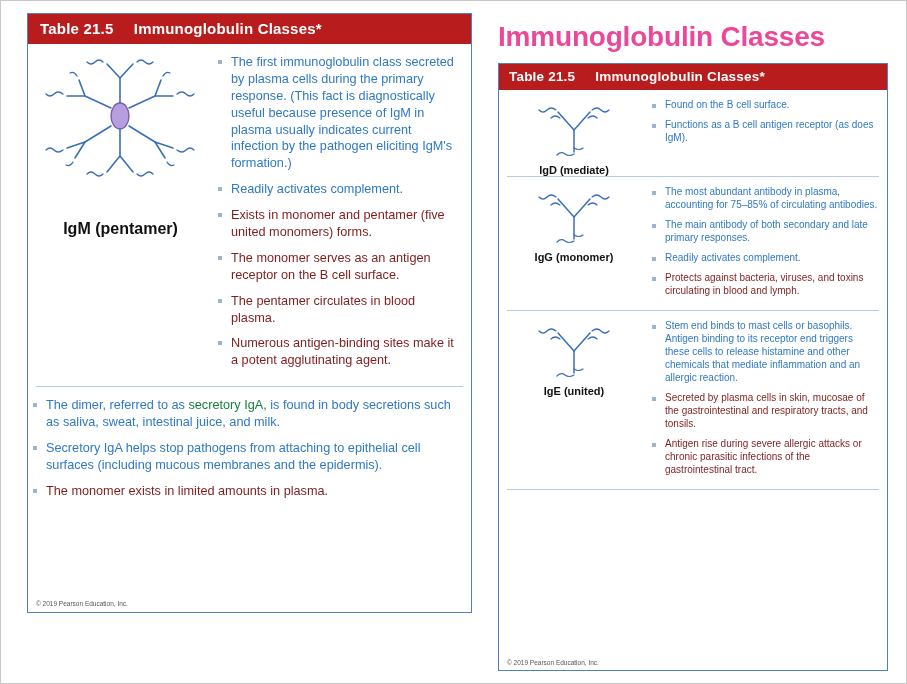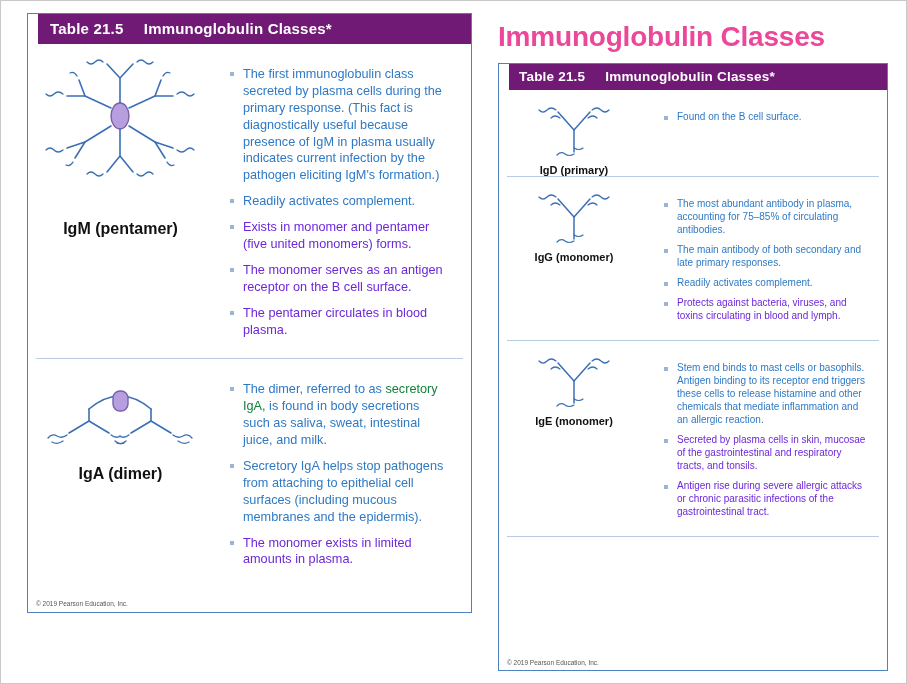--- a/index.html
+++ b/index.html
@@ -28,27 +28,26 @@
     position: absolute;
     left: 26px;
     top: 12px;
     width: 445px;
     height: 600px;
     box-sizing: border-box;
     border: 1px solid #4f81bd;
     background: #ffffff;
   }
   .table-header {
-    background: #701a75;
+    background: #b91c1c;
     color: #ffffff;
     font-weight: bold;
     font-size: 15px;
     padding: 6px 10px 7px 12px;
     letter-spacing: 0.2px;
-    margin-left: 10px;
   }
   .table-header .tnum {
     margin-right: 16px;
   }
   .left-body {
     position: relative;
   }
   .row {
     display: flex;
     align-items: flex-start;
@@ -68,21 +67,21 @@
     font-weight: bold;
     color: #111111;
     margin-top: 4px;
   }
   .text-cell {
     flex: 1 1 auto;
     padding: 10px 10px 8px 4px;
   }
   ul.bullets {
     list-style: none;
-    margin: 12px;
+    margin: 0;
     padding: 0;
   }
   ul.bullets li {
     position: relative;
     padding-left: 14px;
     margin-bottom: 9px;
     font-size: 12.7px;
     line-height: 1.33;
   }
   ul.bullets li::before {
@@ -91,21 +90,21 @@
     left: 1px;
     top: 6px;
     width: 4px;
     height: 4px;
     background: #9ab4d4;
   }
   li.blue {
     color: #2f79c4;
   }
   li.dark {
-    color: #6d28d9;
+    color: #7f1d1d;
   }
   li .bold-blue {
     font-weight: normal;
     color: #15803d;
   }
   .credit {
     position: absolute;
     left: 8px;
     bottom: 5px;
     font-size: 6.5px;
@@ -220,51 +219,28 @@
           </svg>
           <div class="fig-caption">IgM (pentamer)</div>
         </div>
         <div class="text-cell">
           <ul class="bullets">
             <li class="blue">The first immunoglobulin class secreted by plasma cells during the primary response. (This fact is diagnostically useful because presence of IgM in plasma usually indicates current infection by the pathogen eliciting IgM's formation.)</li>
             <li class="blue">Readily activates complement.</li>
             <li class="dark">Exists in monomer and pentamer (five united monomers) forms.</li>
             <li class="dark">The monomer serves as an antigen receptor on the B cell surface.</li>
             <li class="dark">The pentamer circulates in blood plasma.</li>
+            <li class="dark">Numerous antigen-binding sites make it a potent agglutinating agent.</li>
           </ul>
         </div>
       </div>
 
       <div class="row-divider"></div>
 
       <div class="row">
-        <div class="fig-cell">
-          <svg class="mol" width="175" height="90" viewBox="0 0 175 90">
-            <g stroke="#3a6fb5" stroke-width="1.6" fill="none" stroke-linecap="round">
-
-              <path d="M56 38 q31 -26 62 0" stroke="#3a6fb5" stroke-width="1.6"></path>
-              <rect x="80" y="20" width="15" height="20" rx="7" fill="#b79ede" stroke="#7a5fae" stroke-width="1.4"></rect>
-
-              <path d="M56 38 L56 50 M118 38 L118 50"></path>
-              <path d="M56 50 L36 62 M56 50 L76 62"></path>
-              <path d="M118 50 L98 62 M118 50 L138 62"></path>
-              <g stroke-width="1.3">
-                <path d="M34 64 q-5 4 -10 1 q-5 -3 -9 2"></path>
-                <path d="M78 64 q5 4 10 1"></path>
-                <path d="M96 64 q-5 4 -10 1"></path>
-                <path d="M140 64 q5 4 10 1 q5 -3 9 2"></path>
-                <path d="M30 70 q-6 4 -11 1"></path>
-                <path d="M145 70 q6 4 11 1"></path>
-                <path d="M82 70 q4 4 9 2"></path>
-                <path d="M93 70 q-4 4 -9 2"></path>
-              </g>
-            </g>
-          </svg>
-          <div class="fig-caption">IgA (dimer)</div>
-        </div>
         <div class="text-cell">
           <ul class="bullets">
             <li class="blue">The dimer, referred to as <span class="bold-blue">secretory IgA,</span> is found in body secretions such as saliva, sweat, intestinal juice, and milk.</li>
             <li class="blue">Secretory IgA helps stop pathogens from attaching to epithelial cell surfaces (including mucous membranes and the epidermis).</li>
             <li class="dark">The monomer exists in limited amounts in plasma.</li>
           </ul>
         </div>
       </div>
 
     </div>
@@ -290,25 +266,26 @@
             <g stroke-width="1.2">
               <path d="M42 12 q-5 -4 -9 0 q-4 4 -8 0"></path>
               <path d="M78 12 q5 -4 9 0 q4 4 8 0"></path>
               <path d="M46 20 q-5 -4 -9 0"></path>
               <path d="M74 20 q5 -4 9 0"></path>
               <path d="M60 56 q-5 3 -9 0 q-4 -3 -8 1"></path>
               <path d="M60 50 q5 3 9 0"></path>
             </g>
           </g>
         </svg>
-        <div class="fig-caption">IgD (primary)</div>
+        <div class="fig-caption">IgD (mediate)</div>
       </div>
       <div class="text-cell">
         <ul class="bullets">
           <li class="blue">Found on the B cell surface.</li>
+          <li class="blue">Functions as a B cell antigen receptor (as does IgM).</li>
         </ul>
       </div>
     </div>
 
     <div class="row-divider"></div>
 
     <div class="row">
       <div class="fig-cell">
         <svg class="mol" width="120" height="62" viewBox="0 0 120 62">
           <g stroke="#3a6fb5" stroke-width="1.5" fill="none" stroke-linecap="round">
@@ -347,21 +324,21 @@
             <g stroke-width="1.2">
               <path d="M42 12 q-5 -4 -9 0 q-4 4 -8 0"></path>
               <path d="M78 12 q5 -4 9 0 q4 4 8 0"></path>
               <path d="M46 20 q-5 -4 -9 0"></path>
               <path d="M74 20 q5 -4 9 0"></path>
               <path d="M60 56 q-5 3 -9 0 q-4 -3 -8 1"></path>
               <path d="M60 50 q5 3 9 0"></path>
             </g>
           </g>
         </svg>
-        <div class="fig-caption">IgE (monomer)</div>
+        <div class="fig-caption">IgE (united)</div>
       </div>
       <div class="text-cell">
         <ul class="bullets">
           <li class="blue">Stem end binds to mast cells or basophils. Antigen binding to its receptor end triggers these cells to release histamine and other chemicals that mediate inflammation and an allergic reaction.</li>
           <li class="dark">Secreted by plasma cells in skin, mucosae of the gastrointestinal and respiratory tracts, and tonsils.</li>
           <li class="dark">Antigen rise during severe allergic attacks or chronic parasitic infections of the gastrointestinal tract.</li>
         </ul>
       </div>
     </div>
 

